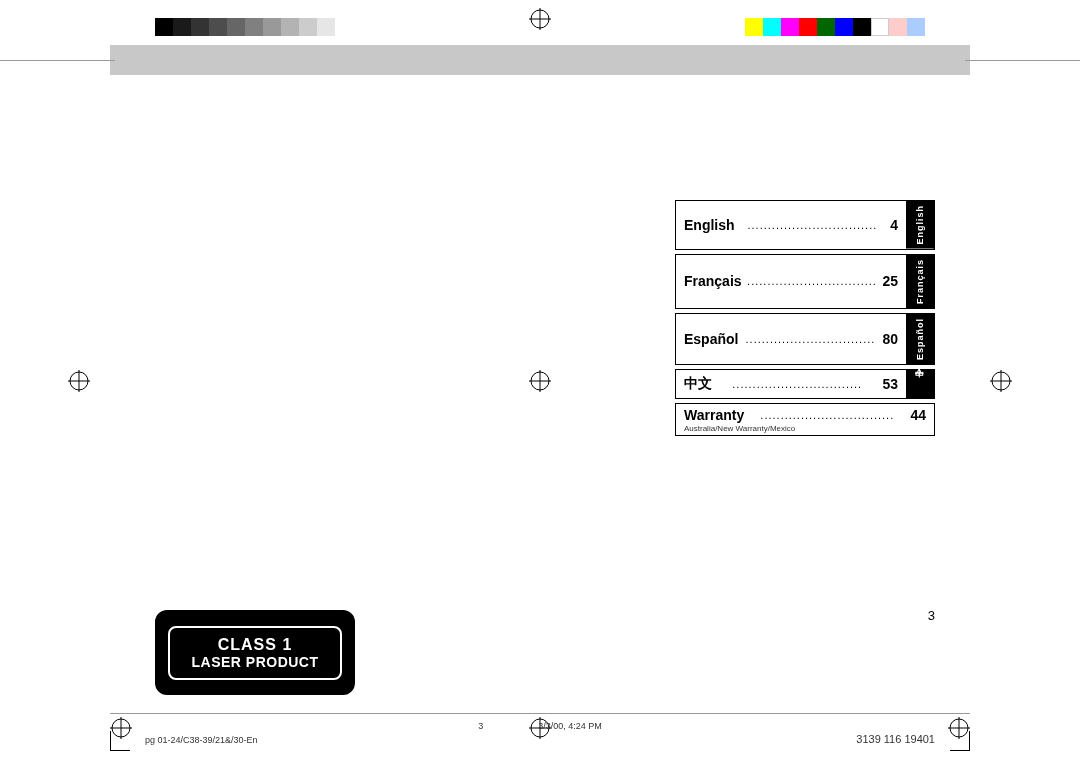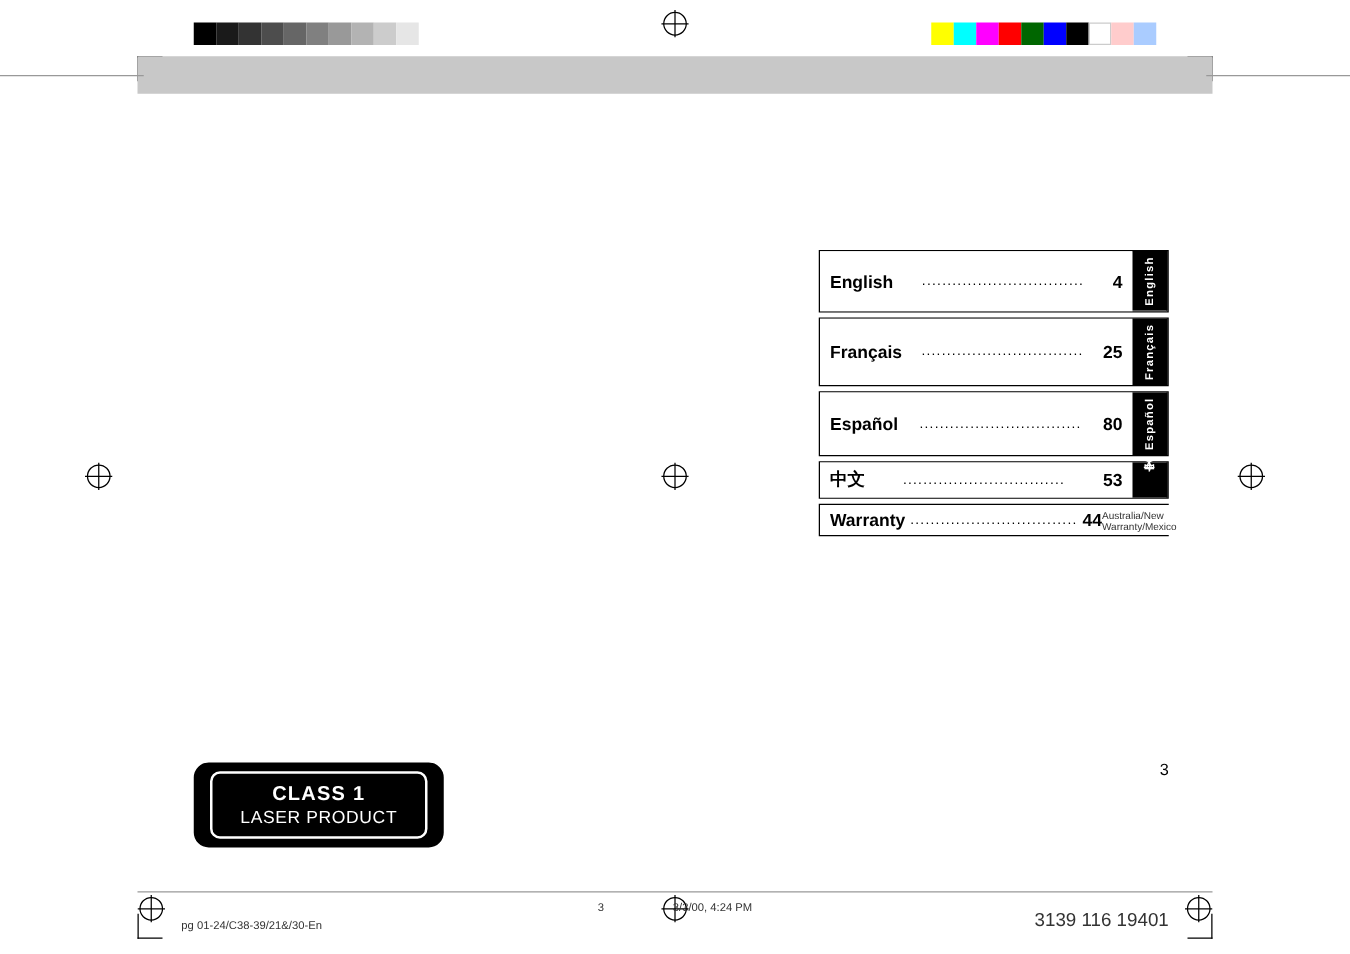--- a/index.html
+++ b/index.html
@@ -78,21 +78,21 @@
       left: 0;
       right: 0;
       bottom: 60px;
     }
 
     
     .toc-section {
       position: absolute;
       top: 80px;
       right: 145px;
-      width: 280px;
+      width: 260px;
     }
 
     .toc-row {
       display: flex;
       align-items: stretch;
       margin-bottom: 4px;
       border: 1.5px solid #000;
     }
 
     .toc-main {
@@ -143,41 +143,41 @@
     
     .warranty-row {
       display: flex;
       align-items: stretch;
       margin-bottom: 2px;
       border: 1.5px solid #000;
     }
     .warranty-main {
       flex: 1;
       display: flex;
-      flex-direction: row;
+      flex-direction: column;
       padding: 3px 8px 2px 8px;
       background: #fff;
     }
     .warranty-line1 {
       display: flex;
       align-items: center;
     }
     .warranty-subtitle {
       font-size: 8px;
       color: #333;
       margin-top: 1px;
     }
 
     
     .laser-box {
       position: absolute;
       top: 490px;
       left: 155px;
       width: 200px;
-      height: 68px;
+      height: 85px;
       background: #000;
       border-radius: 12px;
       display: flex;
       flex-direction: column;
       align-items: center;
       justify-content: center;
       color: #fff;
       border: 3px solid #000;
     }
     .laser-box-inner {
@@ -188,21 +188,21 @@
       border: 2px solid #fff;
       width: 90%;
     }
     .laser-line1 {
       font-size: 16px;
       font-weight: bold;
       letter-spacing: 1px;
     }
     .laser-line2 {
       font-size: 14px;
-      font-weight: normal;
+      font-weight: bold;
       letter-spacing: 0.5px;
     }
 
     
     .page-number {
       position: absolute;
       bottom: 80px;
       right: 145px;
       font-size: 13px;
       color: #000;
@@ -240,21 +240,21 @@
       left: 50%;
       transform: translateX(-50%);
       font-size: 9px;
       color: #333;
     }
 
     .footer-right-text {
       position: absolute;
       bottom: 18px;
       right: 145px;
-      font-size: 15px;
+      font-size: 11px;
       color: #333;
     }
 
     
     .footer-crosshair-left {
       position: absolute;
       bottom: 20px;
       left: 110px;
     }
     .footer-crosshair-center {

